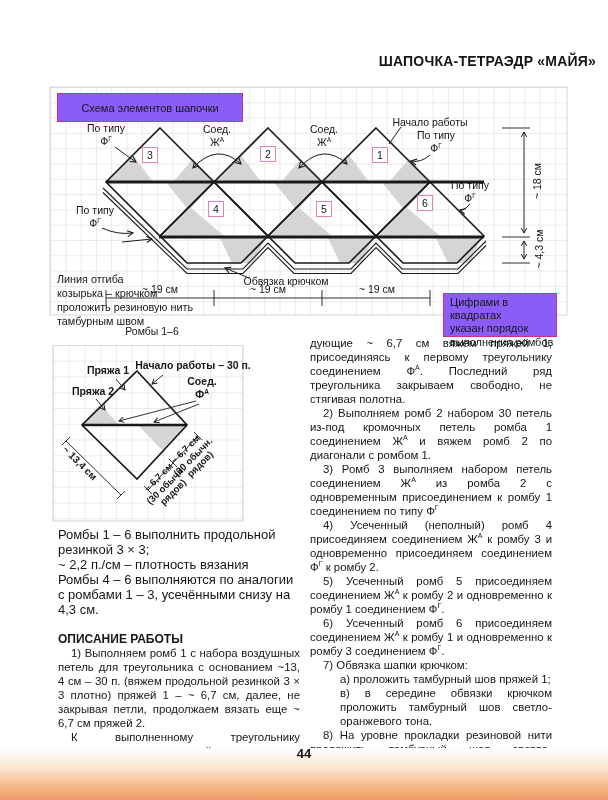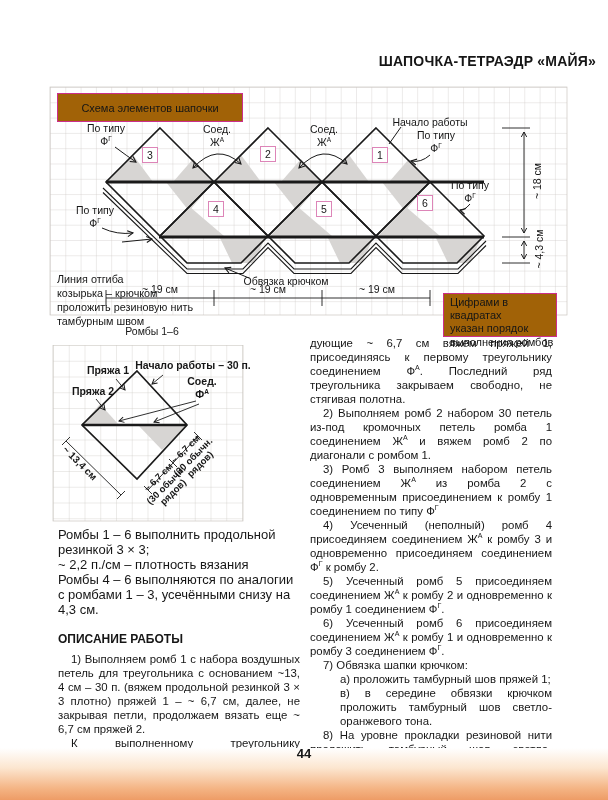--- a/index.html
+++ b/index.html
@@ -6,21 +6,21 @@
   #page{position:relative;width:608px;height:800px;background:#fff;overflow:hidden;
         font-family:"Liberation Sans",sans-serif;color:#161616;}
   .title{position:absolute;top:53px;left:0;width:596px;text-align:right;
          font-weight:bold;font-size:14px;letter-spacing:.2px;}
   
   #scheme{position:absolute;left:0;top:84px;width:608px;height:242px;}
   #scheme svg,#rhombus svg{position:absolute;left:0;top:0;}
   .dlab{position:absolute;transform:translateX(-50%);text-align:center;
         font-size:10.5px;line-height:12.5px;white-space:nowrap;}
   sup{font-size:.62em;line-height:0;}
-  .callout{position:absolute;background:#a16207;border:1.8px solid #cc2e8a;box-sizing:border-box;}
+  .callout{position:absolute;background:#8b5cf6;border:1.8px solid #cc2e8a;box-sizing:border-box;}
   #callout1{left:57px;top:9px;width:186px;height:29px;font-size:11px;
             display:flex;align-items:center;justify-content:center;}
   #callout2{left:443px;top:190px;width:114px;height:44px;font-size:11px;
             line-height:13.2px;padding:2px 0 0 6px;margin-top:19px;}
   .numbox{position:absolute;width:14px;height:14px;border:1.1px solid #dd85b8;
           background:#fff;font-size:10.5px;line-height:14px;text-align:center;}
   .liniya{position:absolute;left:57px;top:147px;font-size:10.8px;line-height:14px;
           white-space:nowrap;margin-top:41px;}
   .vdim{position:absolute;transform:translate(-50%,-50%) rotate(-90deg);
         font-size:10.5px;white-space:nowrap;}
@@ -29,21 +29,21 @@
   .rdim45{position:absolute;transform:translate(-50%,-50%) rotate(45deg);
           font-size:10px;white-space:nowrap;}
   .rdim-45{position:absolute;transform:translate(-50%,-50%) rotate(-45deg);
            font-size:9.5px;line-height:10.5px;text-align:center;white-space:nowrap;}
   
   .col-left{position:absolute;left:58px;top:527px;width:242px;}
   .col-right{position:absolute;left:310px;top:336px;width:242px;}
   .notes{font-size:13px;line-height:15px;}
   .desc-head{margin-top:15px;font-weight:bold;font-size:12px;}
   .para{font-size:11.4px;line-height:14px;text-align:justify;text-indent:13px;margin:0;}
-  .para.first{margin-top:6px;}
+  .para.first{margin-top:0;}
   .para.noind{text-indent:0;}
   .para.sub{padding-left:30px;text-indent:0;}
   
   .footer-grad{position:absolute;left:0;bottom:0;width:608px;height:52px;
     background:linear-gradient(180deg,#ffffff 0%,#fce6d0 38%,#f4b484 78%,#ee9c66 100%);}
   .pagenum{position:absolute;left:0;top:746px;width:608px;text-align:center;
            font-size:13px;font-weight:bold;}
 </style>
 </head>
 <body>

